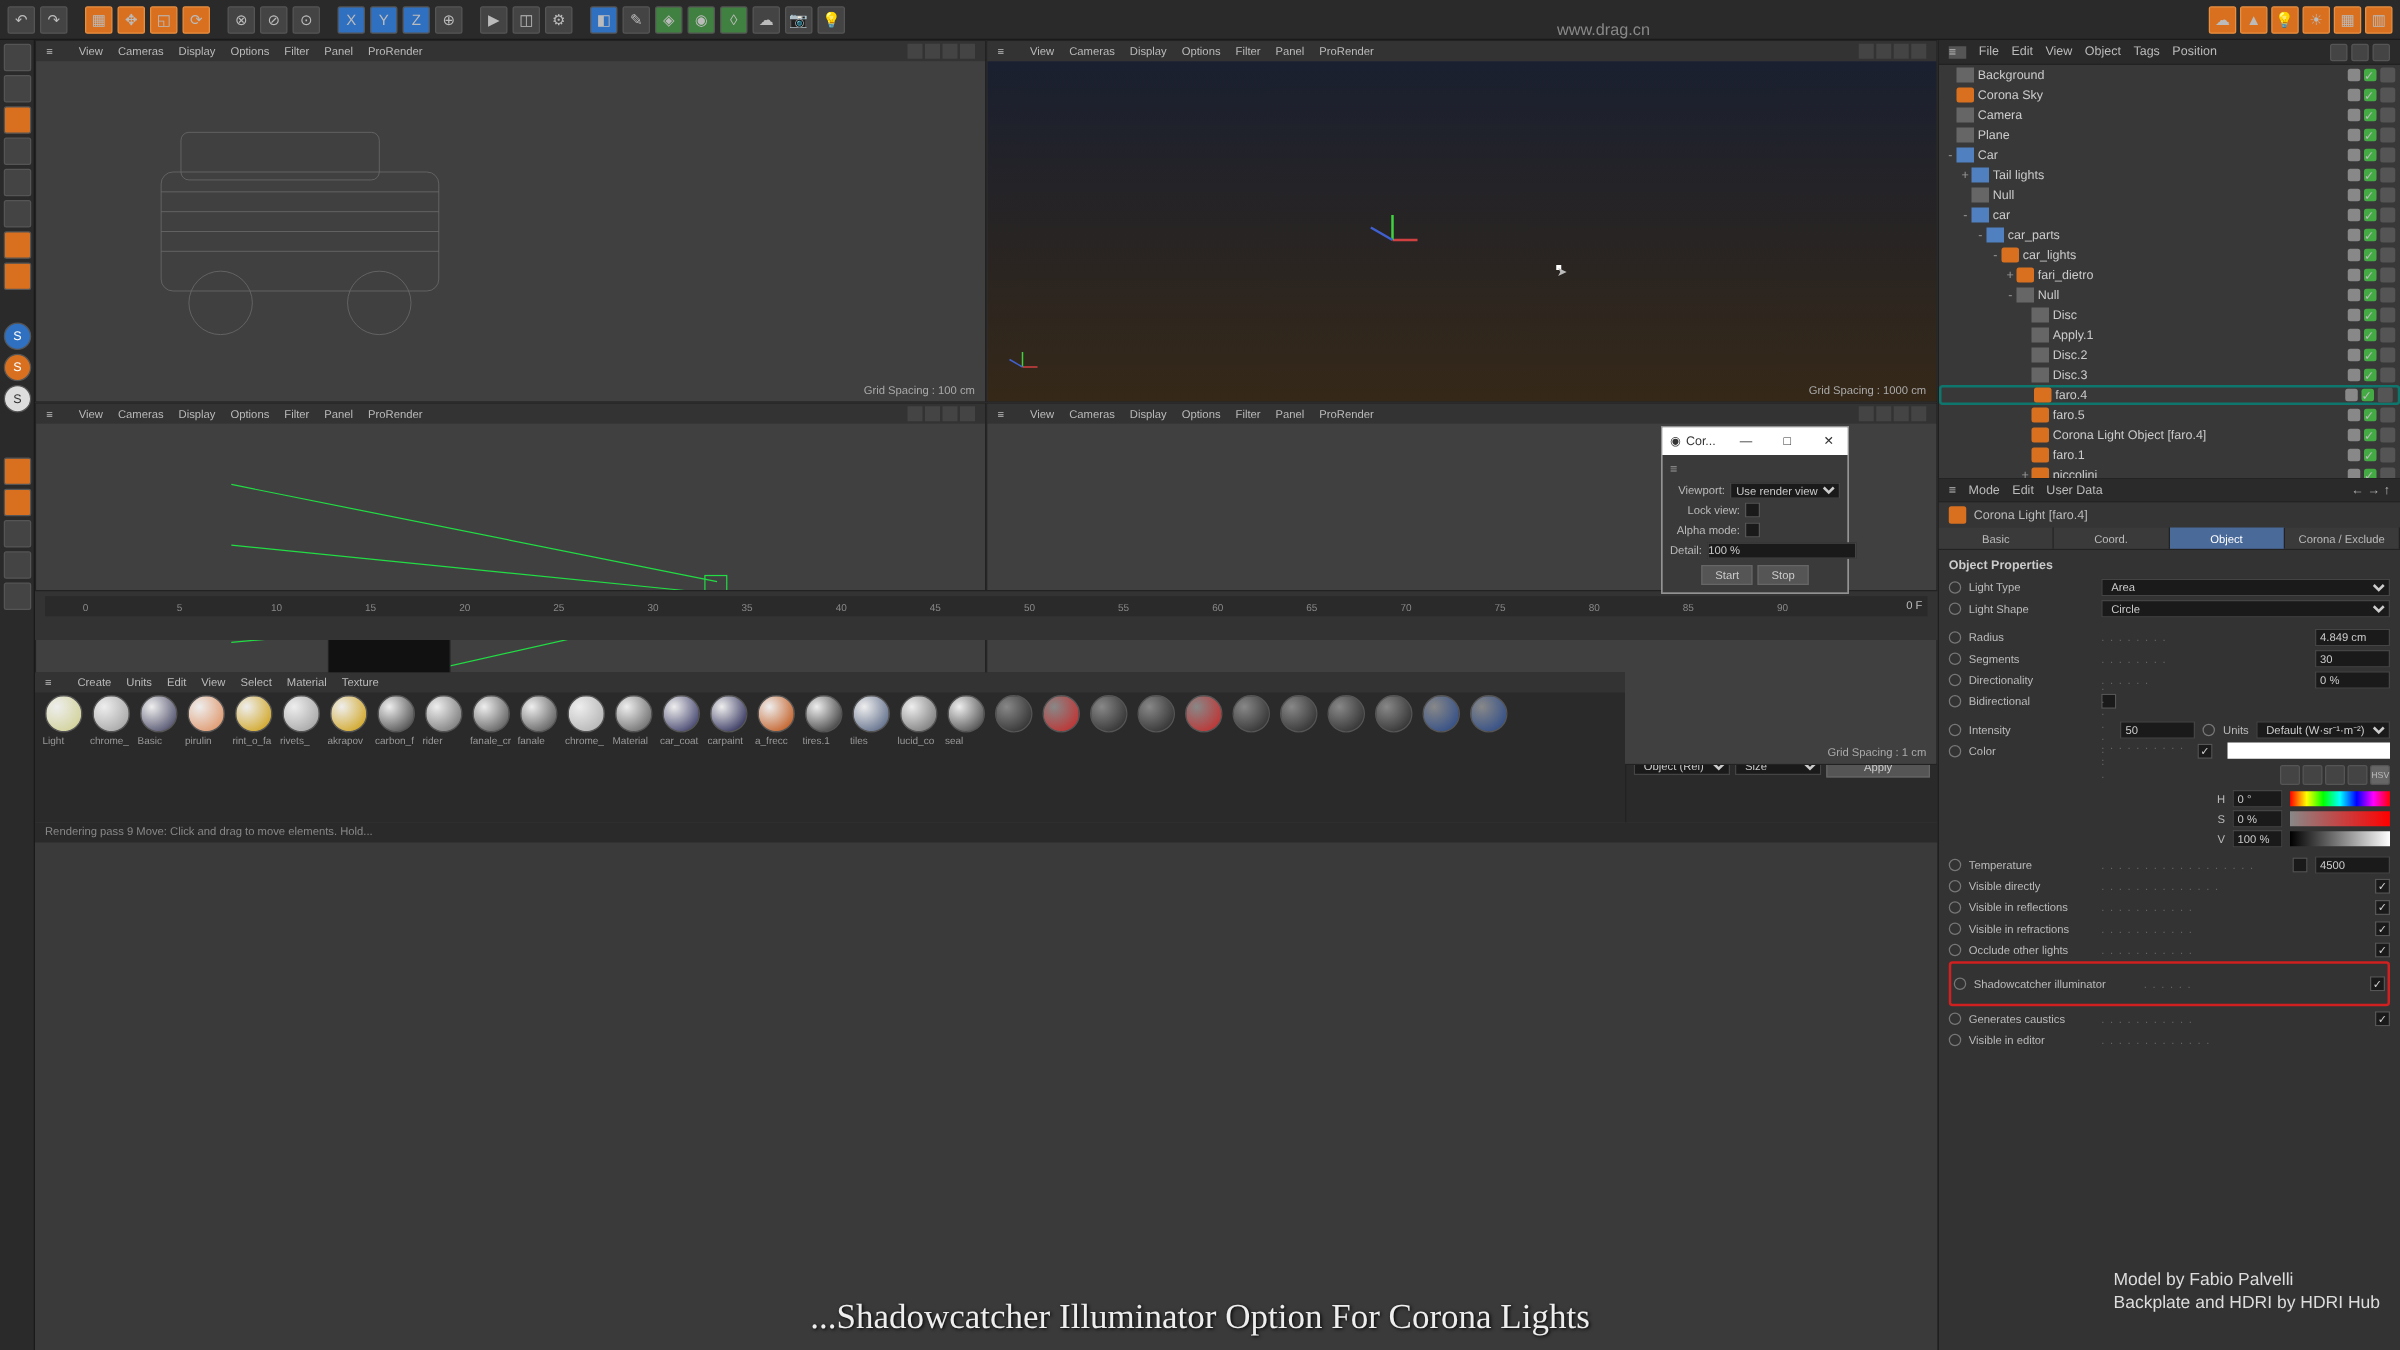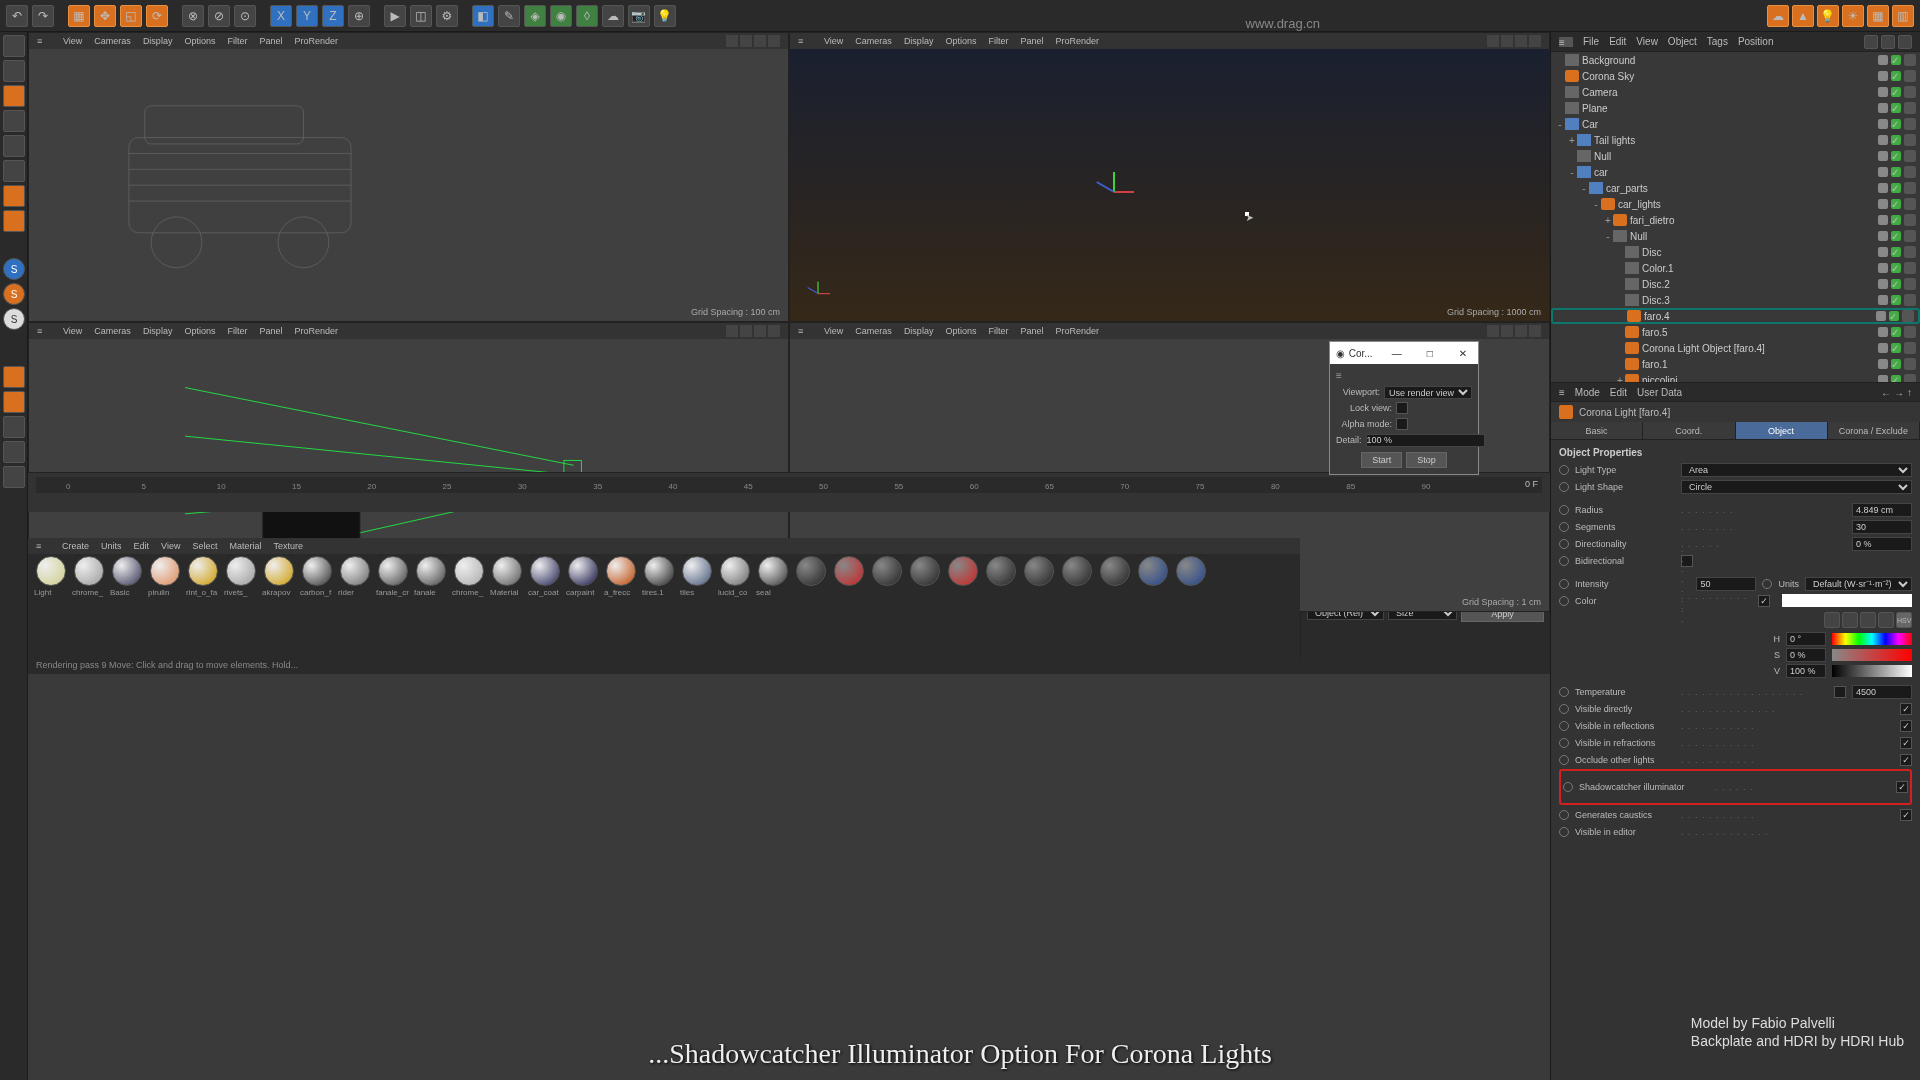--- a/index.html
+++ b/index.html
@@ -720,21 +720,21 @@
           <span class="tree-right">
             <span class="tree-dot w"></span>
             <span class="tree-dot g">✓</span>
             <span class="tree-tag"></span>
           </span>
         </div>
         <div class="tree-row">
           <span class="tree-indent" style="width:60px"></span>
           <span class="tree-exp"></span>
           <span class="tree-icon grey"></span>
-          <span class="tree-name">Color.1</span>
+          <span class="tree-name">Apply.1</span>
           <span class="tree-right">
             <span class="tree-dot w"></span>
             <span class="tree-dot g">✓</span>
             <span class="tree-tag"></span>
           </span>
         </div>
         <div class="tree-row">
           <span class="tree-indent" style="width:60px"></span>
           <span class="tree-exp"></span>
           <span class="tree-icon grey"></span>

